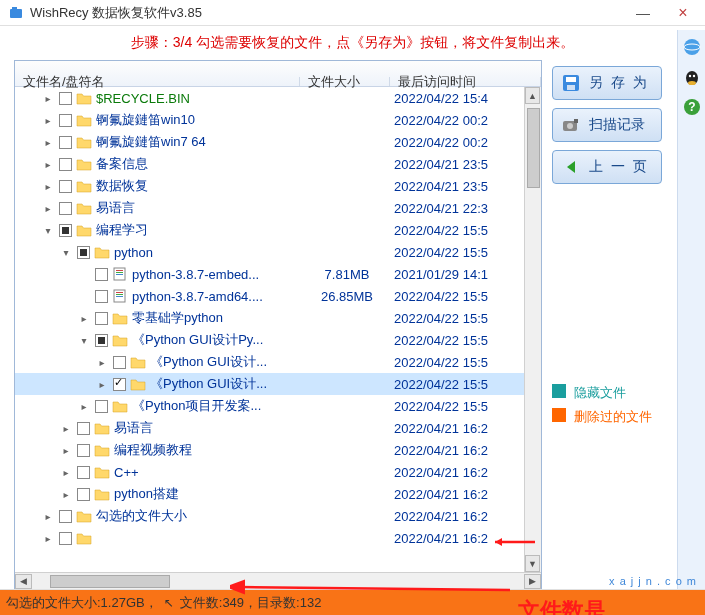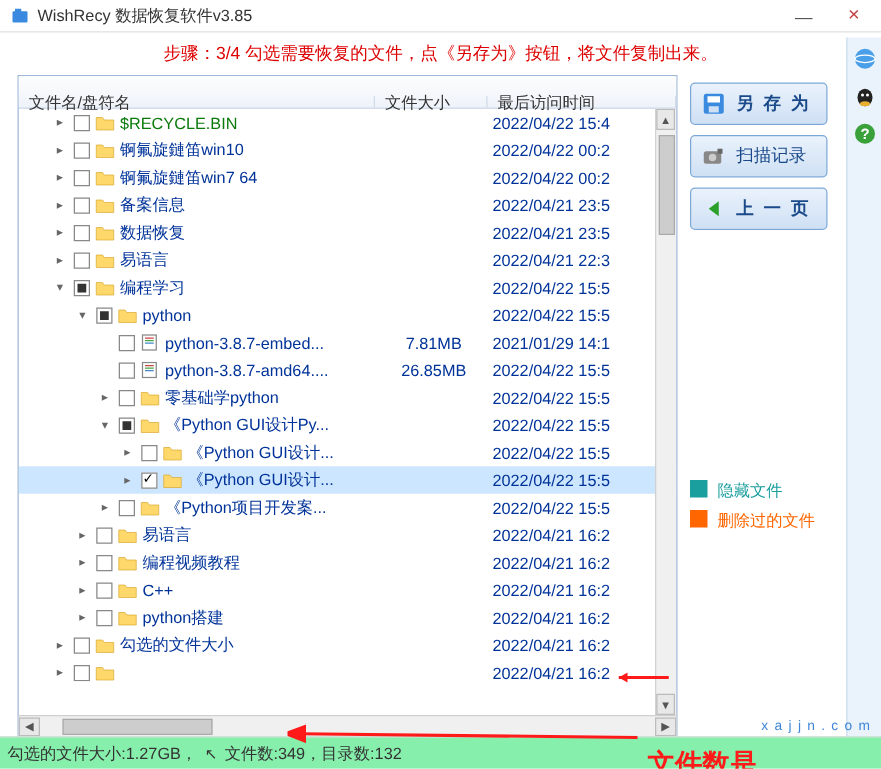--- a/index.html
+++ b/index.html
@@ -48,34 +48,34 @@
 .hscroll .arrow { width: 17px; height: 15px; background: #e8e8e8; border: 1px solid #bbb; display: flex; align-items: center; justify-content: center; font-size: 9px; color: #555; }
 .hscroll .spacer { flex: 1; }
 
 .vscroll { position: absolute; right: 0; top: 0; bottom: 0; width: 17px; background: #f0f0f0; border-left: 1px solid #d0d0d0; }
 .vscroll .arrow { width: 15px; height: 17px; background: #e8e8e8; border: 1px solid #bbb; display: flex; align-items: center; justify-content: center; font-size: 9px; color: #555; }
 .vscroll .thumb { width: 13px; height: 80px; background: #cdcdcd; border: 1px solid #aaa; margin: 4px auto; }
 
 .right-panel { width: 150px; padding: 6px 0 0 10px; position: relative; }
 .action-btn { width: 110px; height: 34px; border: 1px solid #7aa7d8; border-radius: 4px; background: linear-gradient(#eaf2fc,#cfe0f4); display: flex; align-items: center; padding: 0 8px; margin-bottom: 8px; cursor: pointer; font-size: 14px; color: #1a4a8a; }
 .action-btn .btn-icon { width: 20px; height: 20px; margin-right: 8px; display: inline-flex; align-items: center; justify-content: center; }
-.action-btn .btn-text { letter-spacing: 2px; font-weight: bold; }
+.action-btn .btn-text { letter-spacing: 2px; }
 
 .legend { margin-top: 200px; font-size: 13px; }
 .legend-item { display: flex; align-items: flex-start; margin-bottom: 6px; }
 .legend-swatch { width: 14px; height: 14px; margin-right: 8px; }
 .swatch-teal { background: #1a9e9e; }
 .swatch-orange { background: #ff6600; }
 .legend-item.teal { color: #1a9e9e; }
 .legend-item.orange { color: #ff6600; }
 
 .side-column { position: absolute; right: 0; top: 30px; width: 28px; height: 560px; background: #eaf2fc; border-left: 1px solid #cddbee; display: flex; flex-direction: column; align-items: center; padding-top: 6px; gap: 8px; }
 .side-column .side-icon { width: 22px; height: 22px; border-radius: 50%; display: flex; align-items: center; justify-content: center; font-size: 14px; }
 
-.statusbar { position: absolute; bottom: 0; left: 0; right: 0; height: 26px; background: #86efac; border-top: 1px solid #e0e0e0; display: flex; align-items: center; padding: 0 6px; font-size: 13px; color: #333; }
+.statusbar { position: absolute; bottom: 0; left: 0; right: 0; height: 26px; background: #f97316; border-top: 1px solid #e0e0e0; display: flex; align-items: center; padding: 0 6px; font-size: 13px; color: #333; }
 .cursor-icon { margin: 0 6px; font-size: 12px; color: #333; }
 
 .red-arrow { position: absolute; pointer-events: none; }
 .overlay-text { position: absolute; font-size: 22px; font-weight: bold; pointer-events: none; }
 .overlay-text.red { color: #ff1a1a; }
 .watermark { position: absolute; right: 8px; bottom: 28px; font-size: 11px; color: #2a7ad4; pointer-events: none; opacity: 0.9; }
 .watermark .wm-logo { font-size: 16px; font-weight: bold; color: #3a8adf; }
 </style>
 </head>
 <body>

